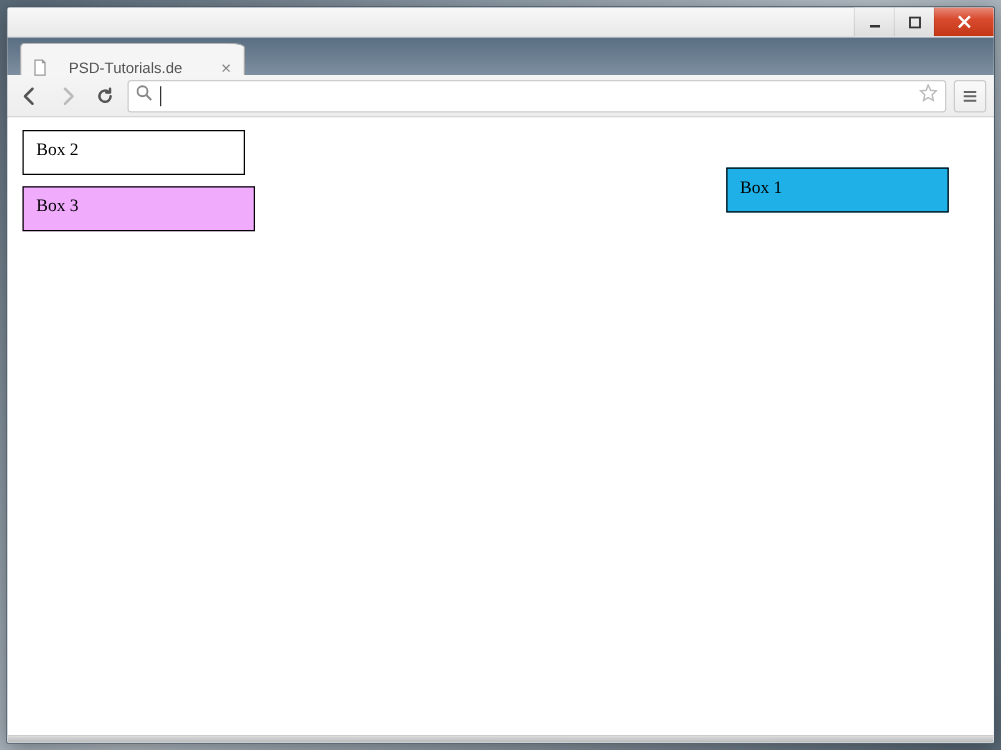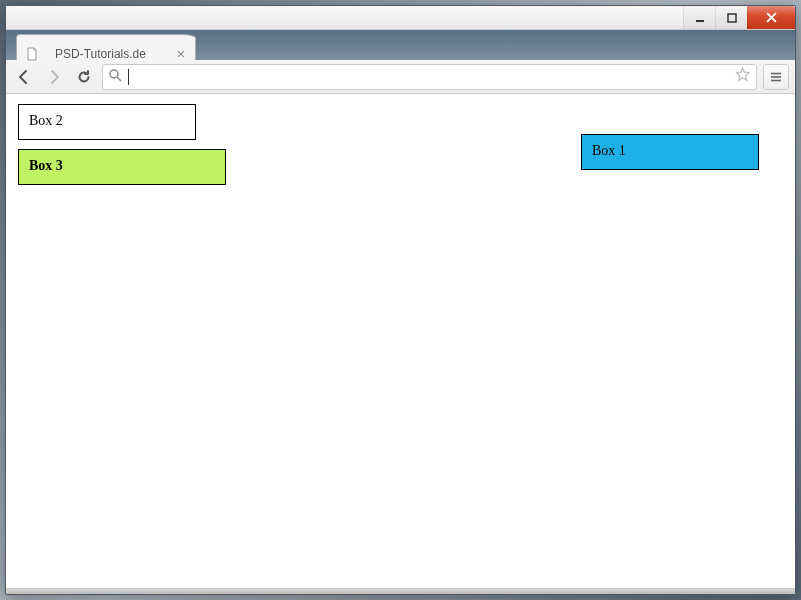--- a/index.html
+++ b/index.html
@@ -136,21 +136,21 @@
     }
     .content-box {
       position: absolute;
       border: 1px solid #000;
       padding: 8px 10px;
       font-family: "Times New Roman", serif;
       font-size: 14px;
       color: #000;
     }
     .box2 { top: 10px; left: 12px; width: 178px; height: 36px; background: #fff; }
-    .box3 { top: 55px; left: 12px; width: 208px; height: 36px; background: #bef264; font-weight: bold; }
+    .box3 { top: 55px; left: 12px; width: 186px; height: 36px; background: #f0abfc; }
     .box1 { top: 40px; left: 575px; width: 178px; height: 36px; background: #1eb0e6; }
     .bottom-shadow {
       position: absolute; bottom: 0; left: 0; right: 0; height: 6px;
       background: linear-gradient(180deg, #d8d8d8, #bababa);
       border-top: 1px solid #ccc;
     }
   </style>
 </head>
 <body>
 

